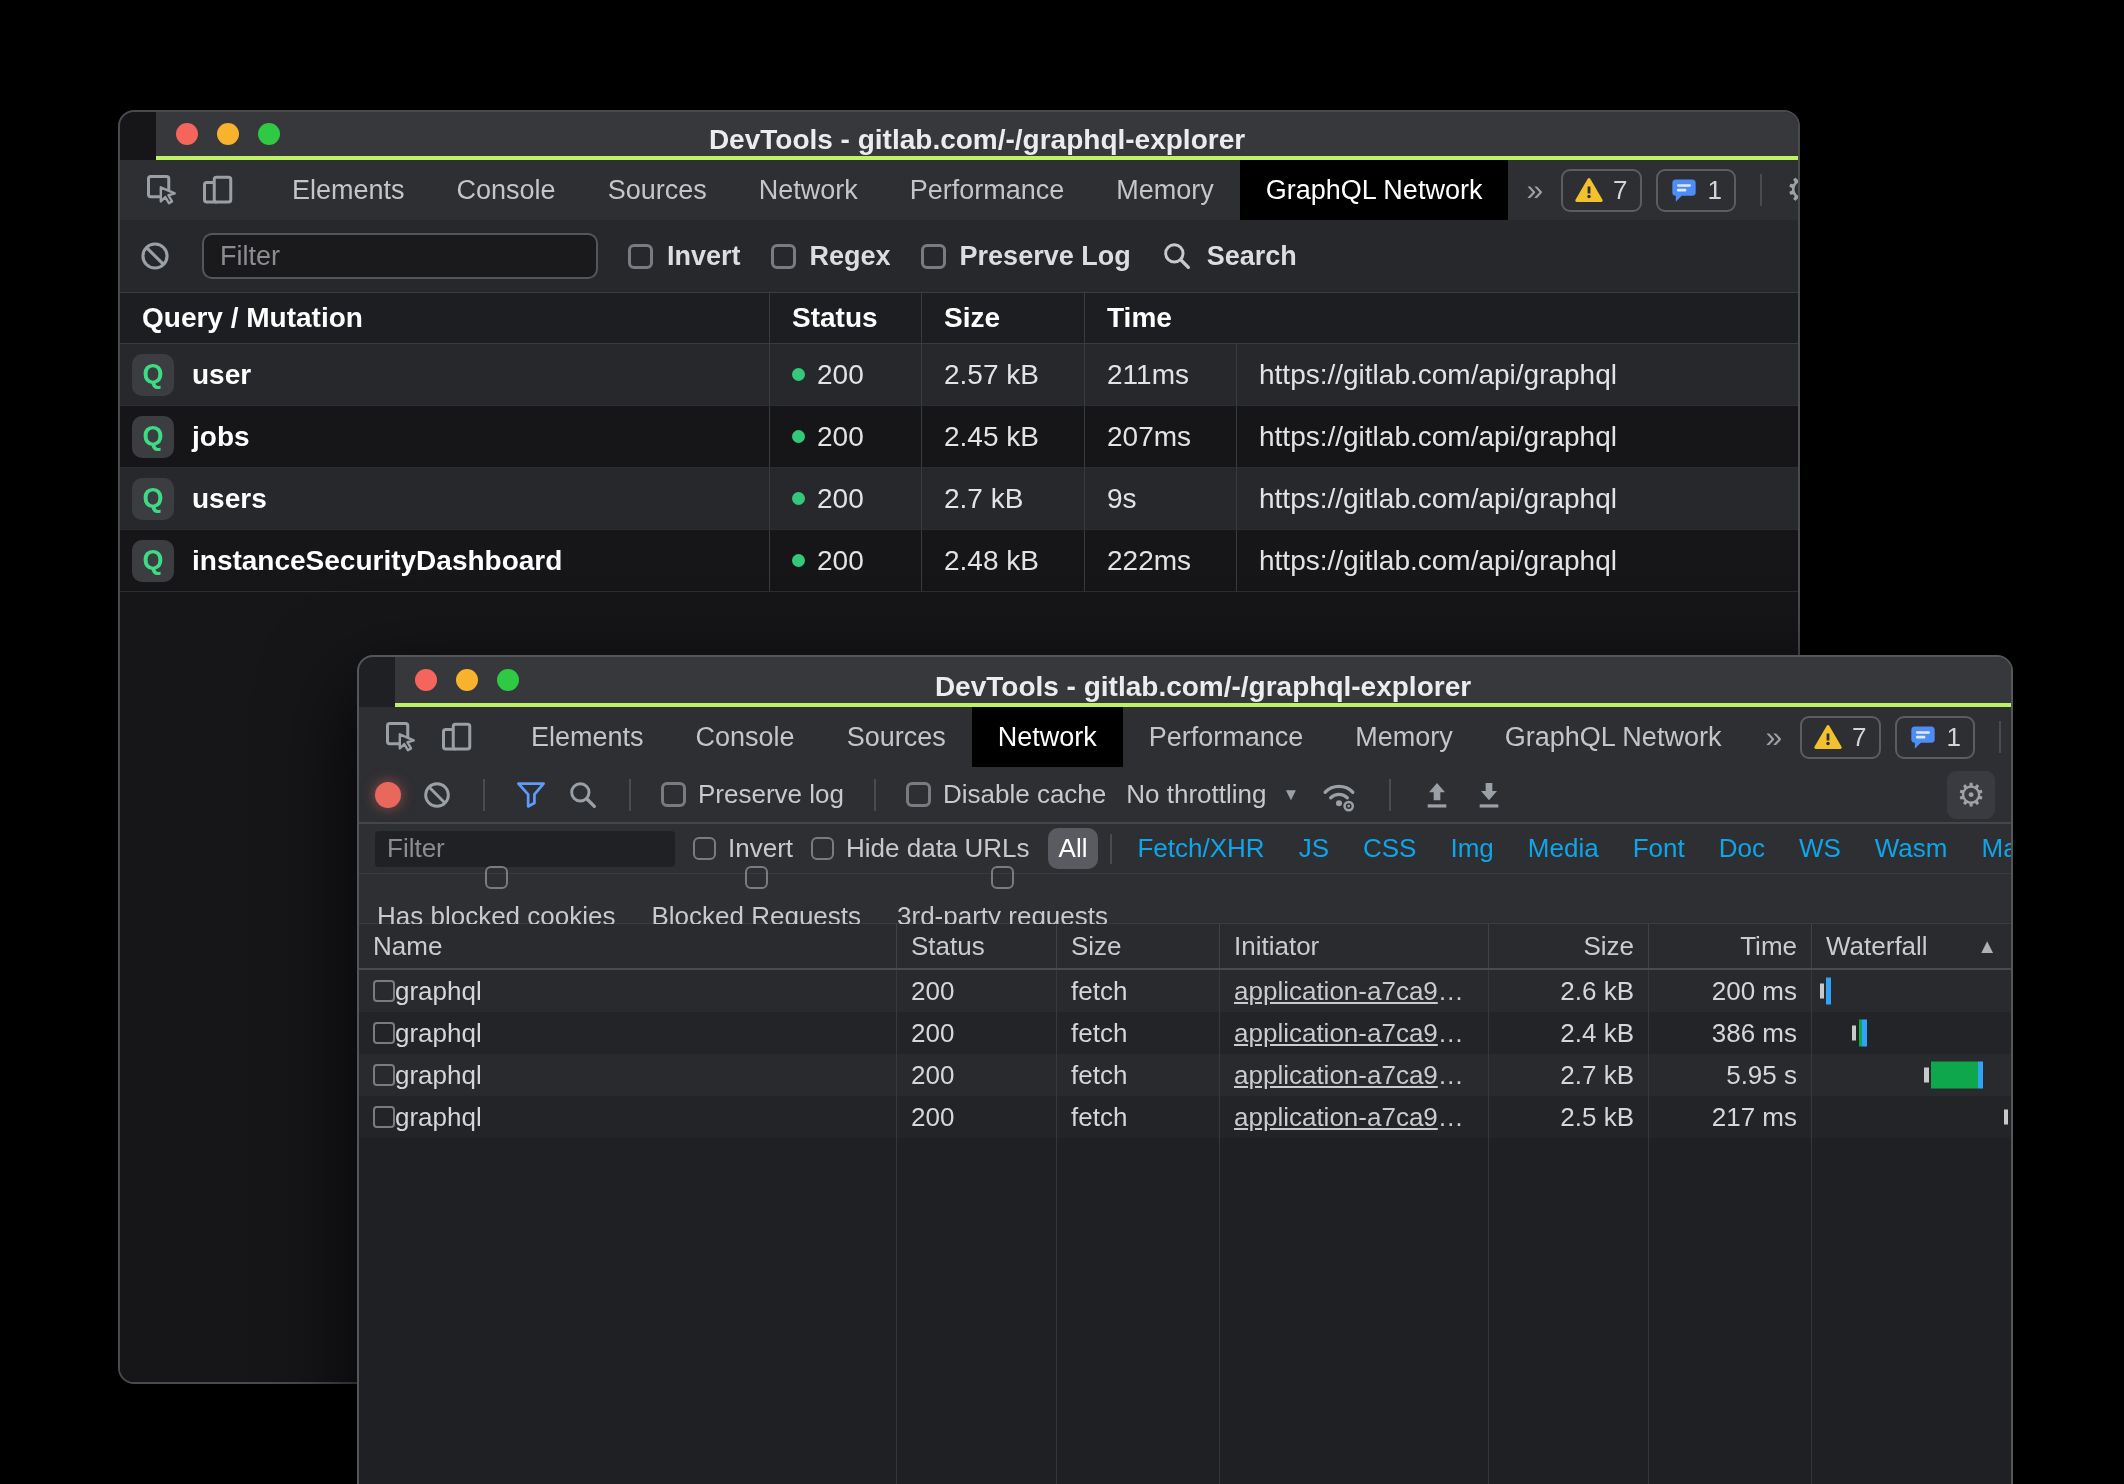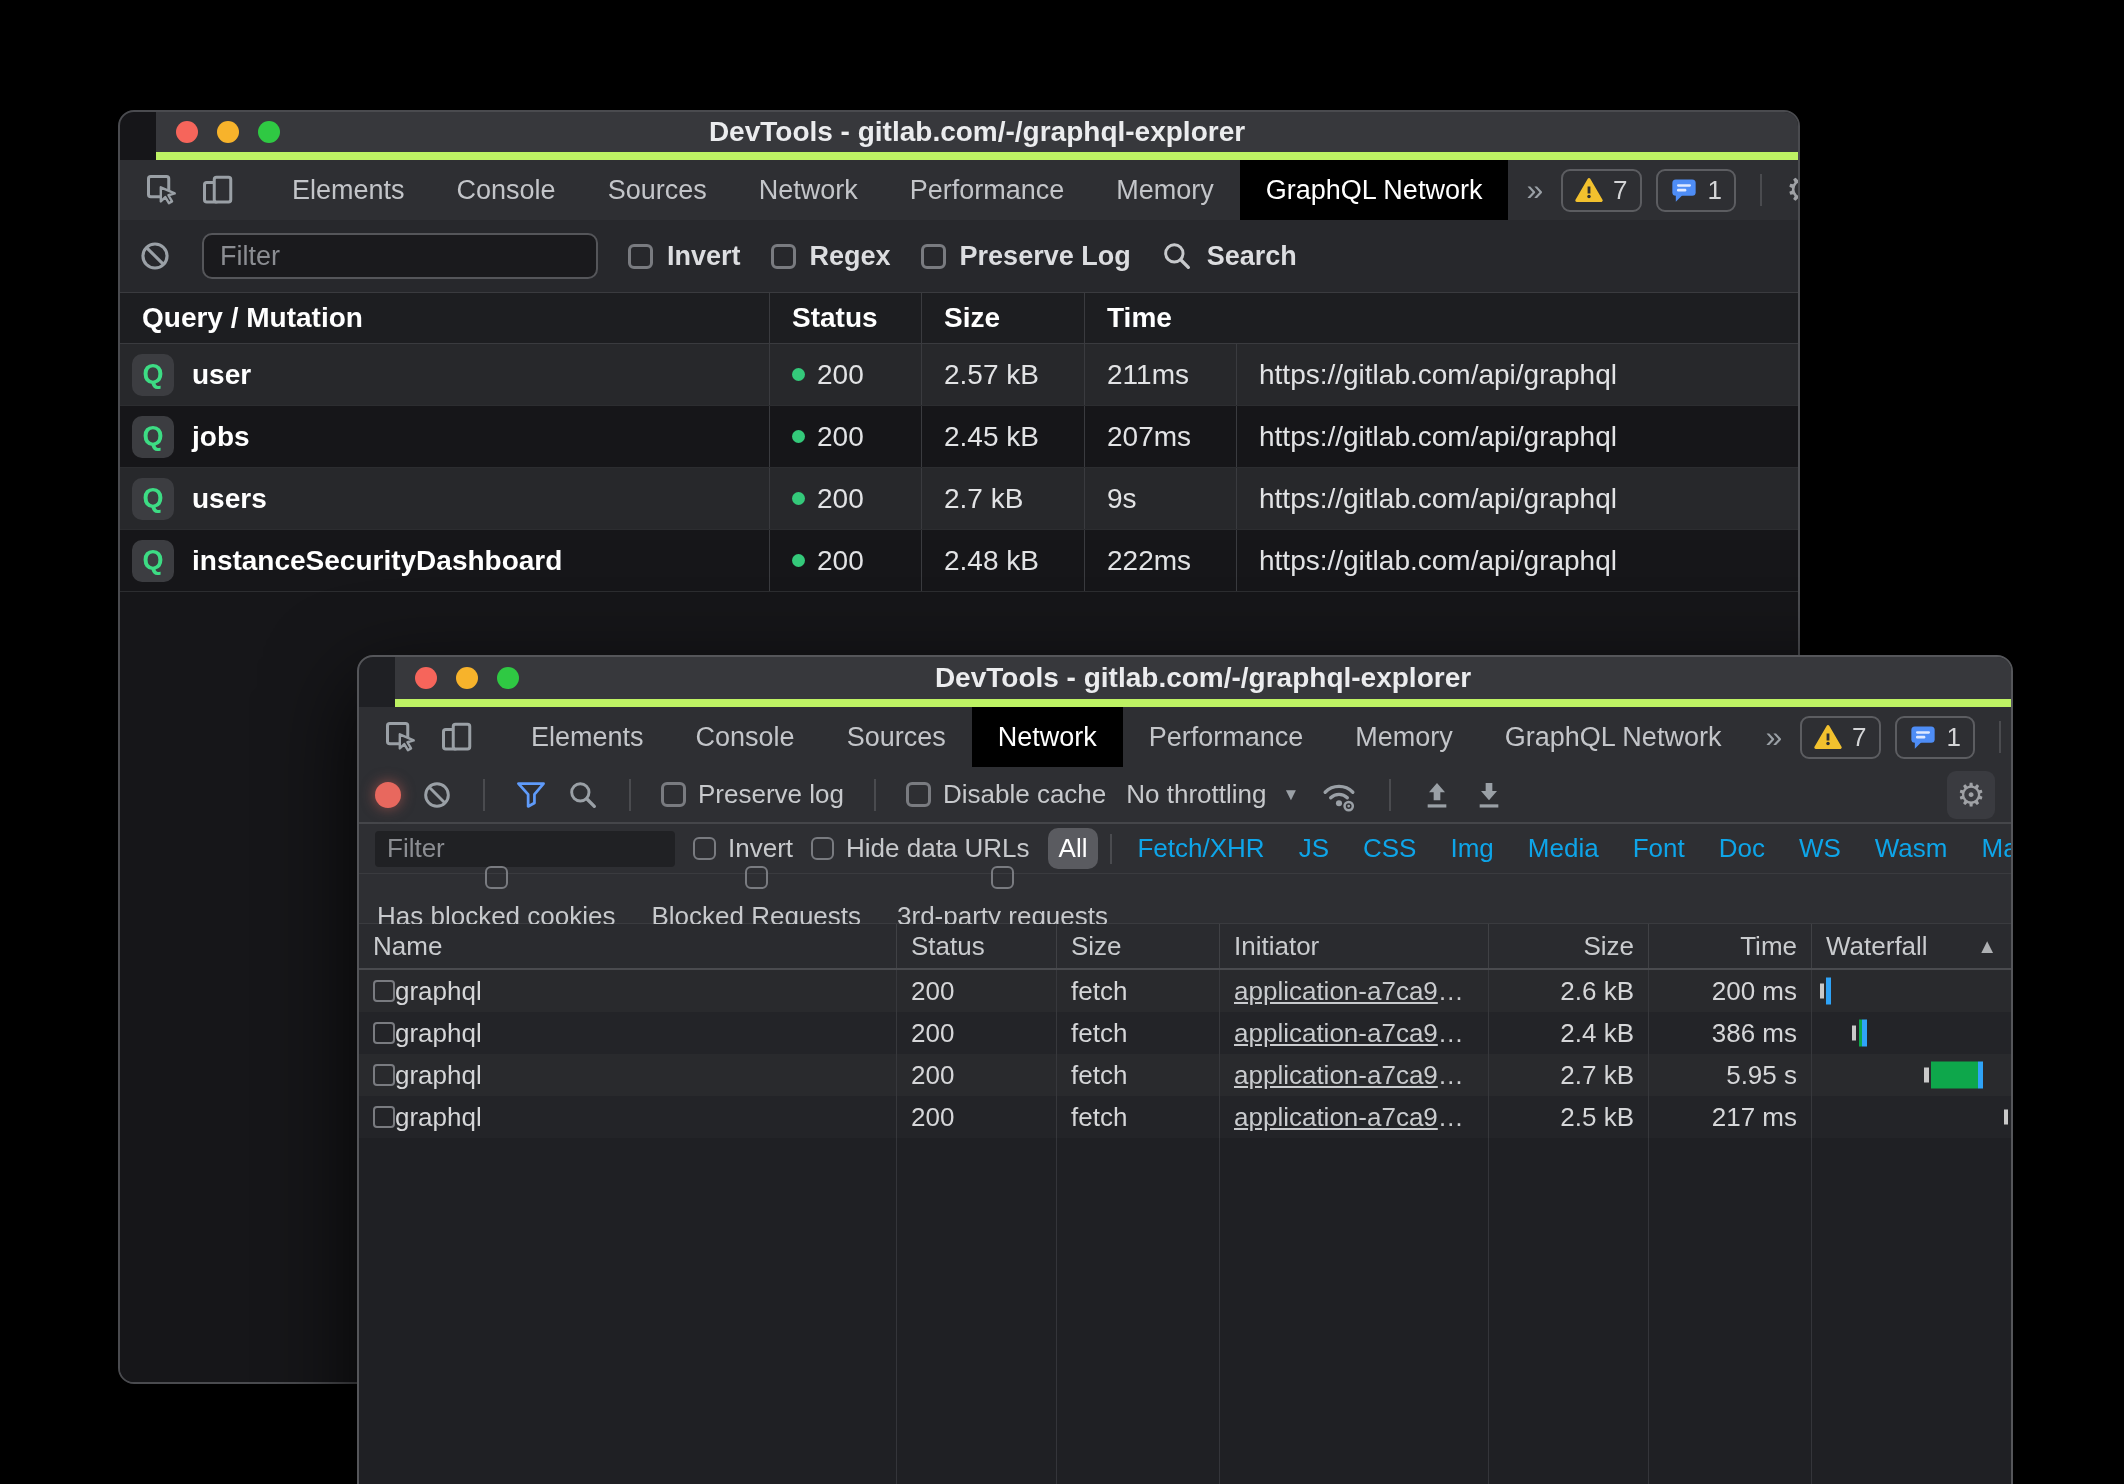--- a/index.html
+++ b/index.html
@@ -6,22 +6,22 @@
   html,body { width:2124px; height:1484px; overflow:hidden; background:#000; font-family:"Liberation Sans", sans-serif; }
   .canvas { position:relative; width:2124px; height:1484px; background:#000; }
 
   .window { position:absolute; border-radius:16px; overflow:hidden;
             box-shadow:0 30px 90px rgba(0,0,0,.85); border:2px solid #4a4b4f;
             display:flex; flex-direction:column; }
   .back-window  { left:118px; top:110px; width:1682px; height:1274px; background:#161619; z-index:1; }
   .front-window { left:357px; top:655px; width:1656px; height:1010px; background:#1f2024; z-index:2; border-color:#55565a; }
 
   
-  .titlebar { height:48px; flex:0 0 48px; background:#37383c; display:flex; align-items:center;
-              position:relative; border-bottom:8px solid #bef264;margin-left:36px; }
+  .titlebar { height:48px; flex:0 0 48px; background:#37383c; display:flex; align-items:flex-end;
+              position:relative; border-bottom:4px solid #bef264;margin-left:36px; }
   .front-window .titlebar { height:50px; flex:0 0 50px; }
   .lights { position:absolute; left:20px; top:0; bottom:0; display:flex; align-items:center; gap:19px; }
   .light { width:22px; height:22px; border-radius:50%; }
   .light.red    { background:#f6655b; }
   .light.yellow { background:#f7b32b; }
   .light.green  { background:#2fc943; }
   .win-title { margin:0 auto; font-size:28px; font-weight:bold; color:#ebecee; }
 
   
   .tabbar { height:60px; flex:0 0 60px; background:#2e2f33; display:flex; align-items:stretch; padding:0 14px; }

